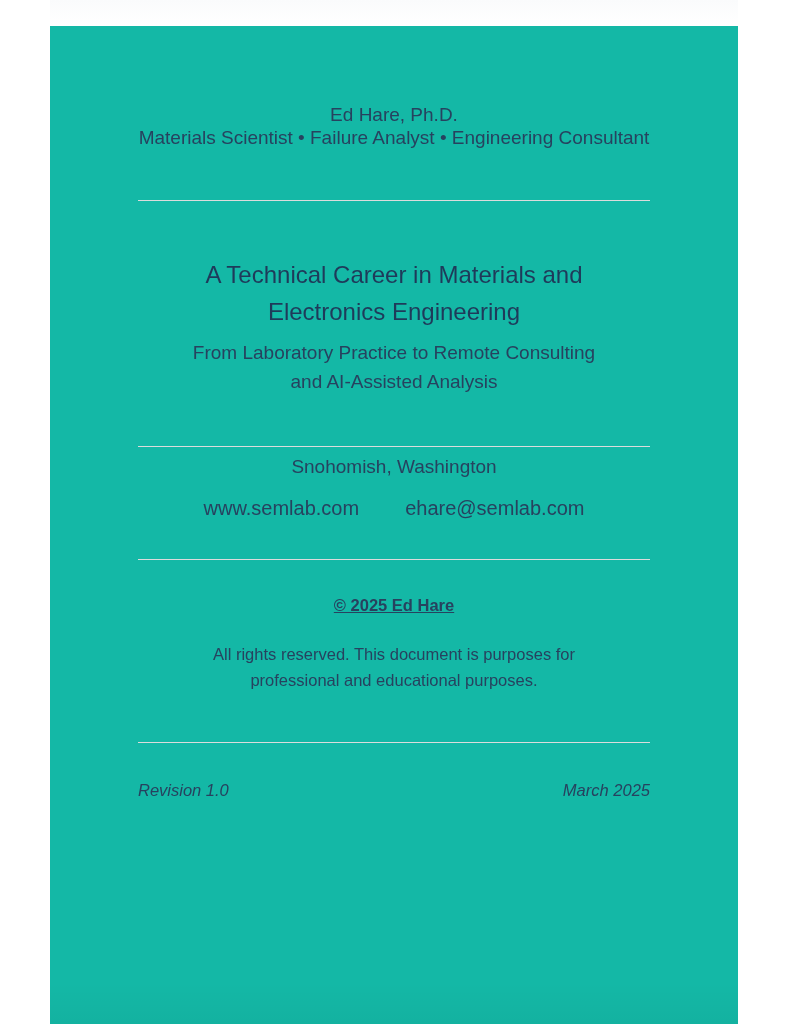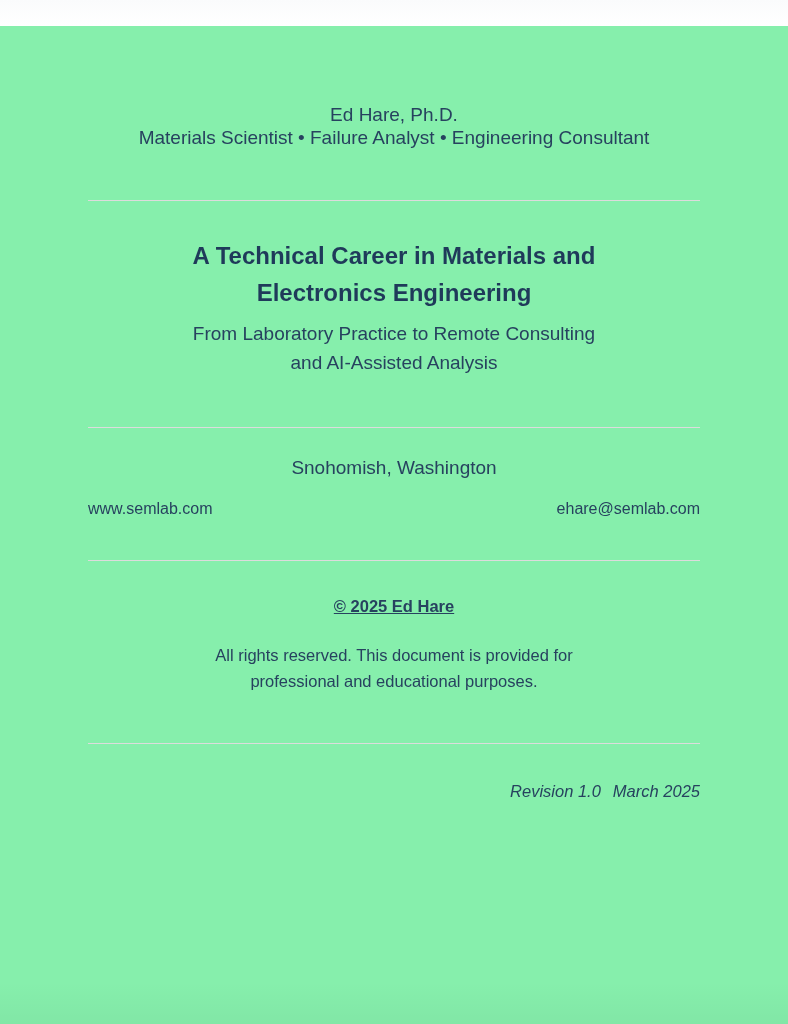--- a/index.html
+++ b/index.html
@@ -1,23 +1,23 @@
 <!DOCTYPE html>
 <html><head>
 <meta charset="utf-8">
 <style>
   * { margin: 0; padding: 0; box-sizing: border-box; }
   html, body { background: #ffffff; }
 
   .page {
     position: relative;
-    width: 788px;
+    width: 688px;
     height: 1024px;
     margin: 0 auto;
-    background: #86efac;
+    background: #14b8a6;
     font-family: "Liberation Sans", sans-serif;
     color: #27425f;
     overflow: hidden;
   }
 
   
   .top-shade {
     position: absolute;
     top: 0; left: 0; right: 0;
     height: 26px;
@@ -50,51 +50,51 @@
     line-height: 22px;
   }
   .tagline {
     margin-top: 1px;
     font-size: 19px;
     line-height: 22px;
   }
   .rule-1 { margin-top: 51px; }
 
   .doc-title {
-    margin-top: 36px;
+    margin-top: 55px;
     font-size: 24px;
     line-height: 37px;
-    font-weight: bold;
+    font-weight: normal;
     color: #1f3a5a;
   }
   .doc-subtitle {
     margin-top: 8px;
     font-size: 19px;
     line-height: 29px;
   }
   .rule-2 { margin-top: 50px; }
 
   .company {
     margin-top: 20px;
     font-size: 21px;
     line-height: 26px;
     font-weight: bold;
     color: #1f3a5a;
   }
   .location {
-    margin-top: 28px;
+    margin-top: 8px;
     font-size: 19px;
     line-height: 24px;
   }
   .contact-row {
     margin-top: 17px;
-    font-size: 16px;
+    font-size: 20px;
     line-height: 24px;
     display: flex;
-    justify-content: space-between;
+    justify-content: center;
     gap: 46px;
   }
   .contact-row span { color: #27425f; text-decoration: none; }
   .rule-3 { margin-top: 39px; }
 
   .copyright {
     margin-top: 35px;
     font-size: 16.5px;
     line-height: 21px;
     font-weight: bold;
@@ -103,22 +103,22 @@
   .rights {
     margin-top: 25px;
     font-size: 16.5px;
     line-height: 26px;
   }
   .rule-4 { margin-top: 49px; }
 
   .revision-row {
     margin-top: 37px;
     display: flex;
-    justify-content: flex-end;
-    gap: 12px;
+    justify-content: space-between;
+    gap: 28px;
     font-size: 16.5px;
     line-height: 21px;
     font-style: italic;
   }
 </style>
 </head>
 <body>
 
 <div class="page">
   <div class="top-shade"></div>
@@ -149,21 +149,21 @@
     <div class="contact-row">
       <span>www.semlab.com</span>
       <span>ehare@semlab.com</span>
     </div>
 
     <hr class="rule rule-3">
 
     <div class="copyright">© 2025 Ed Hare</div>
 
     <div class="rights">
-      <div>All rights reserved. This document is provided for</div>
+      <div>All rights reserved. This document is purposes for</div>
       <div>professional and educational purposes.</div>
     </div>
 
     <hr class="rule rule-4">
 
     <div class="revision-row">
       <span>Revision 1.0</span>
       <span>March 2025</span>
     </div>
 

